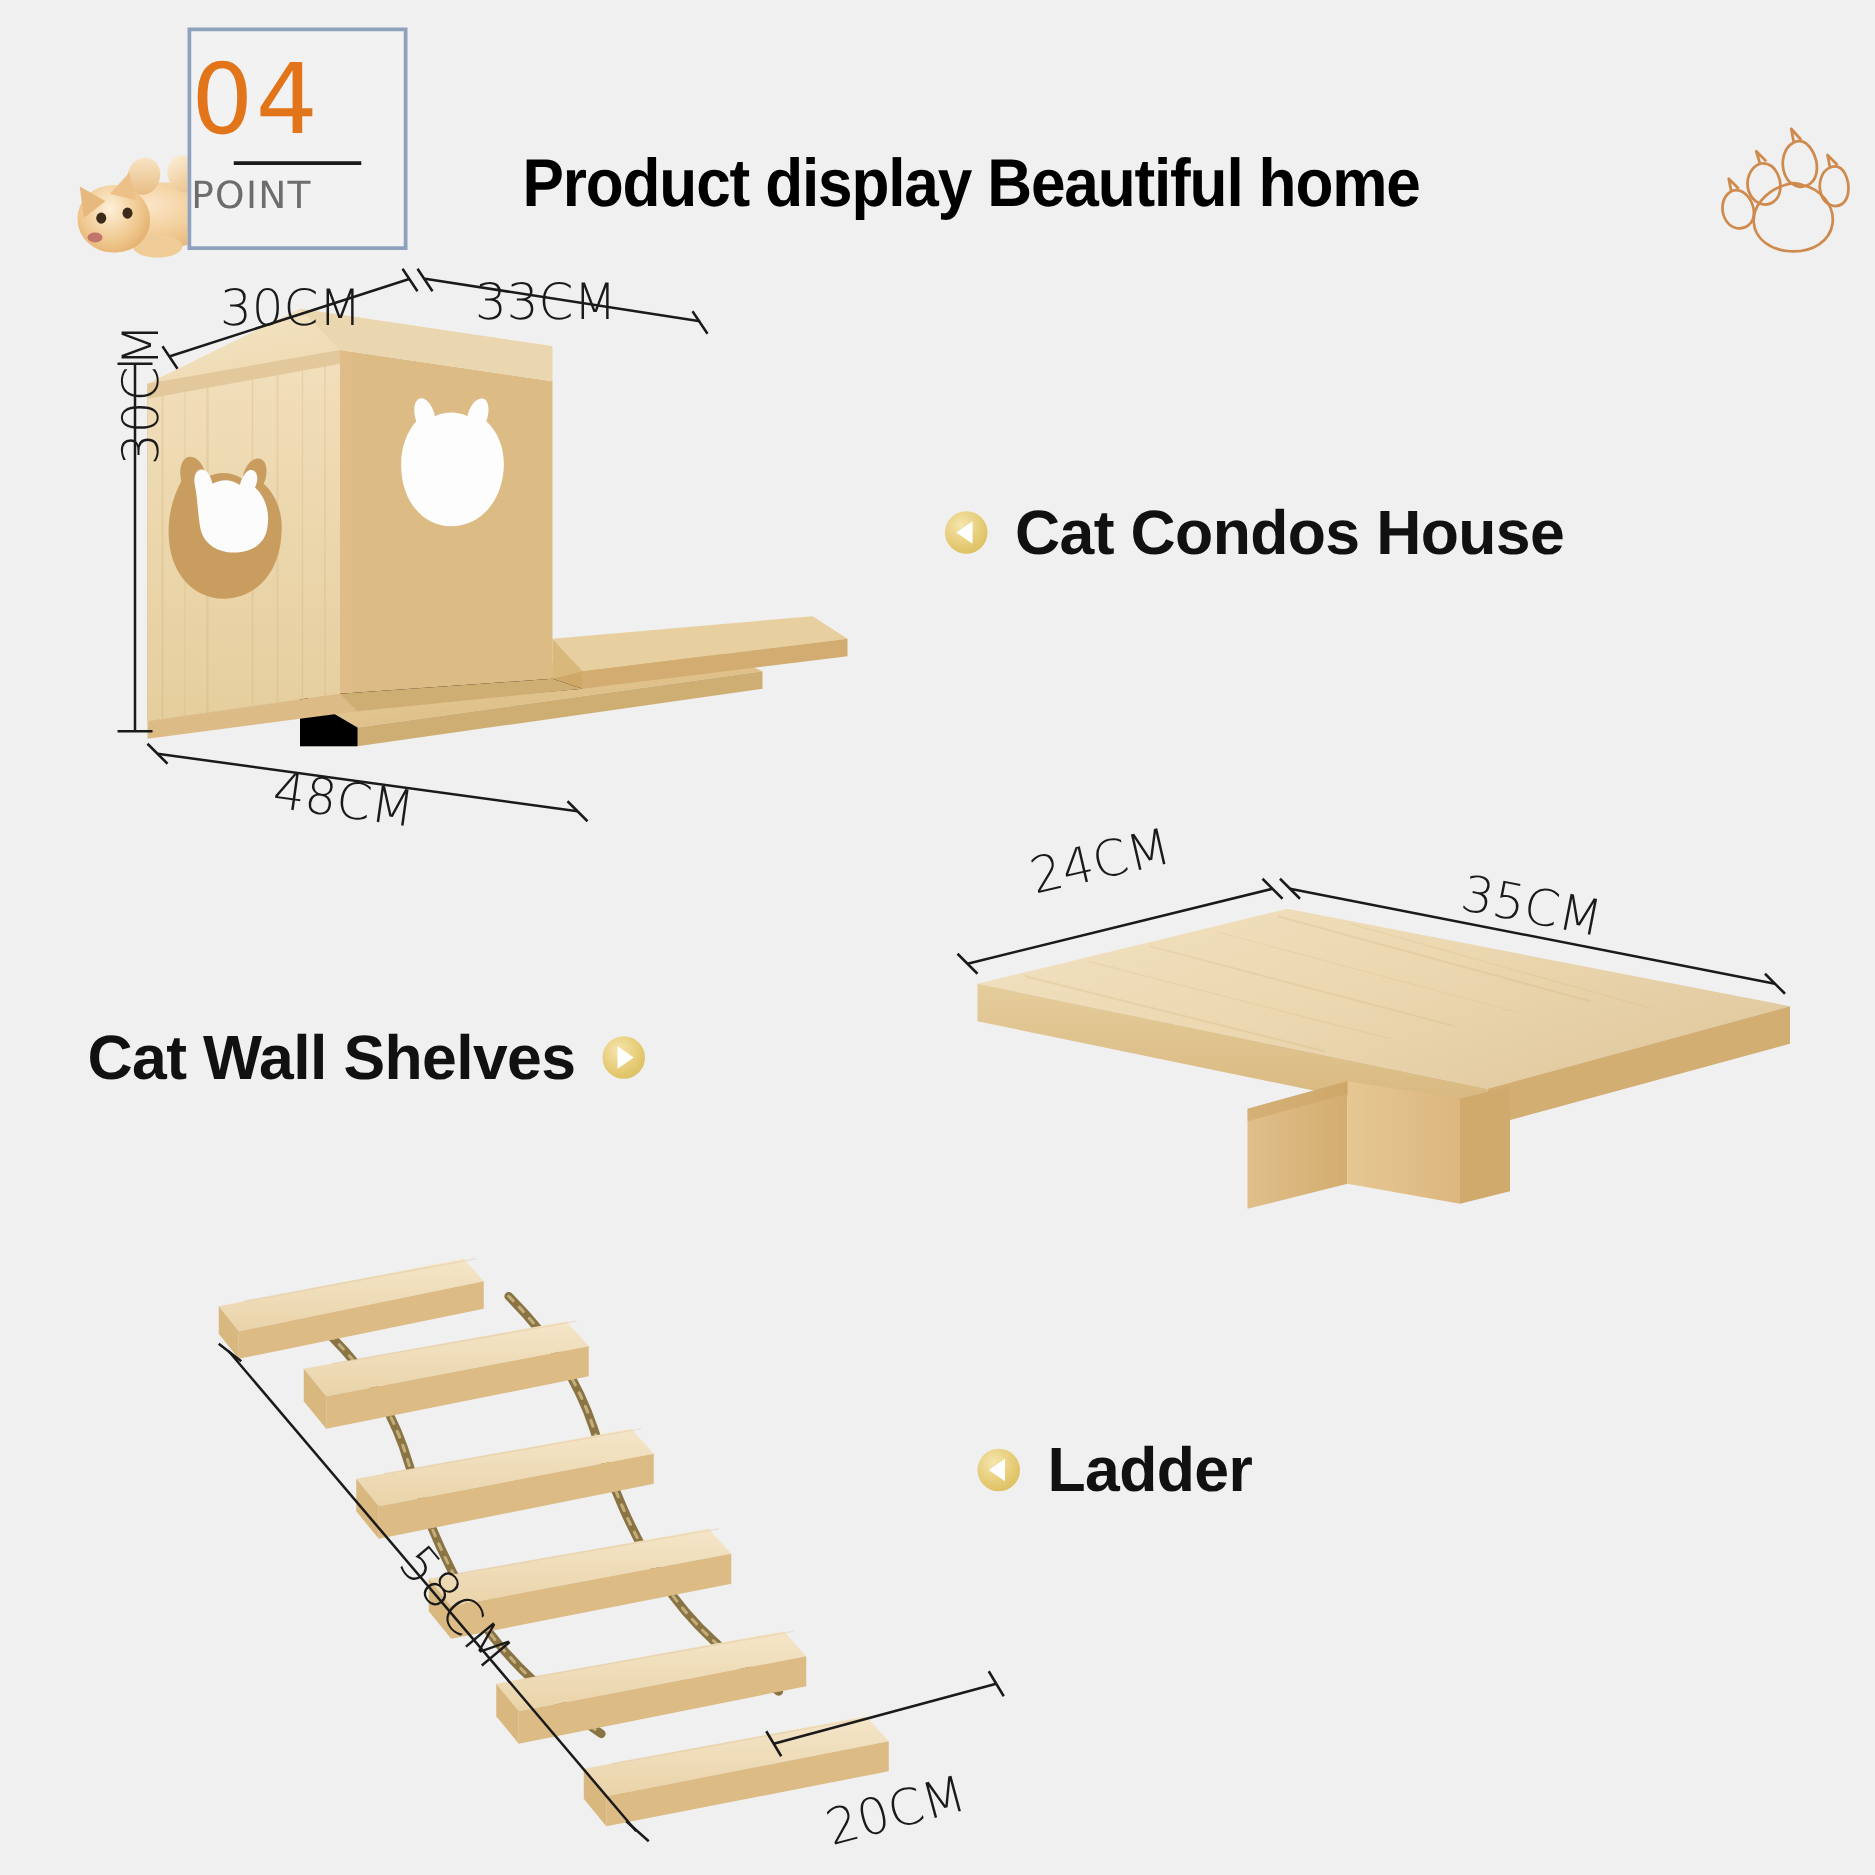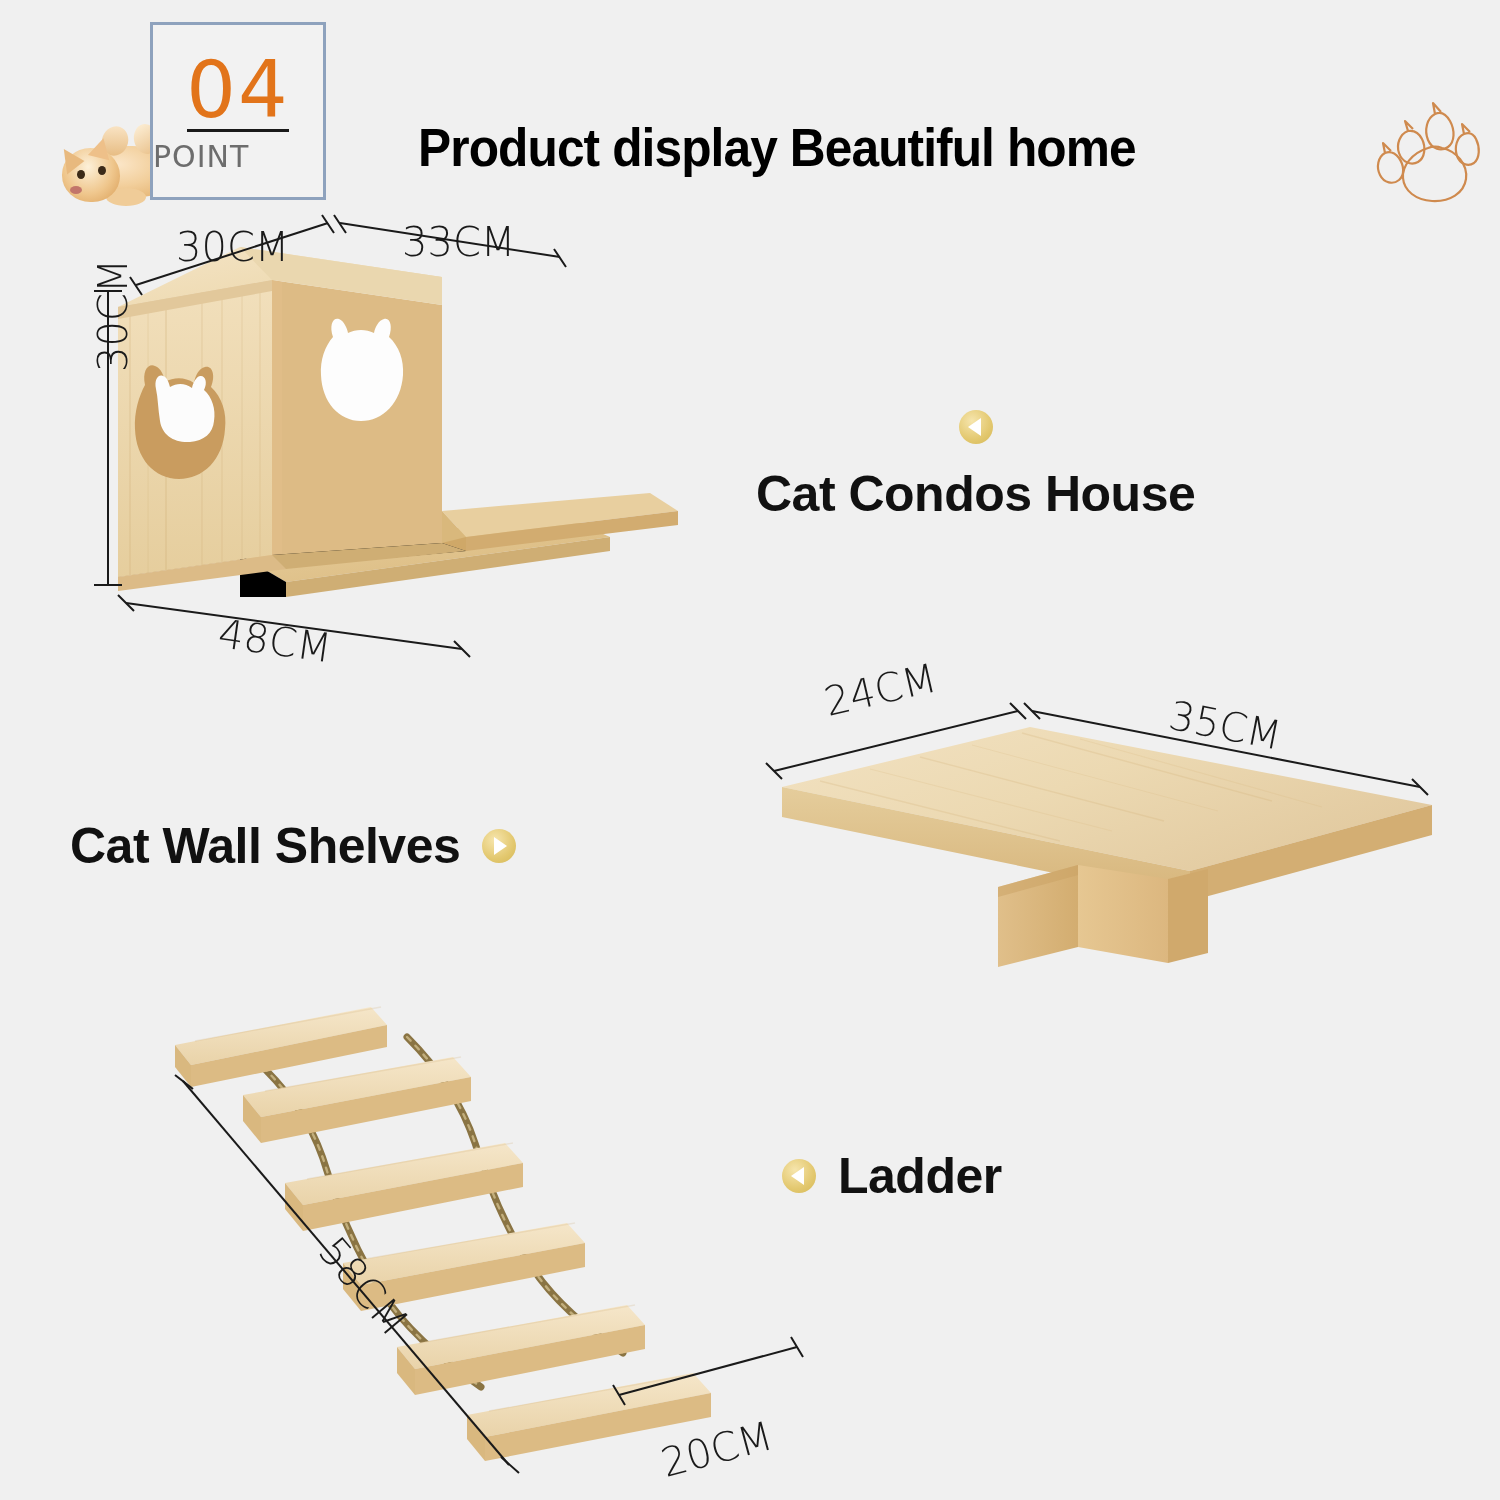--- a/index.html
+++ b/index.html
@@ -13,21 +13,21 @@
   .stage{position:absolute;inset:0;}
 
   
   .badge-wrap{position:absolute;left:38px;top:8px;width:300px;height:205px;}
   .badge-box{
     position:absolute;left:112px;top:14px;width:176px;height:178px;
     border:3px solid #8ea2bd;background:#f2f2f2;
     box-sizing:border-box;
   }
   .badge-num{
-    position:absolute;left:0;right:0;top:24px;text-align:center;
+    position:absolute;left:0;right:0;top:14px;
     font-size:78px;line-height:82px;font-weight:400;color:#e2741a;
     letter-spacing:2px;font-family:"DejaVu Sans", sans-serif;
   }
   .badge-rule{position:absolute;left:34px;right:34px;top:104px;height:3px;background:#1a1a1a;}
   .badge-point{
     position:absolute;left:0;right:0;top:112px;text-align:left;
     font-size:30px;line-height:40px;color:#6d6d6d;letter-spacing:1px;
     font-family:"DejaVu Sans", sans-serif;
   }
   
@@ -210,25 +210,25 @@
 
       <path d="M18,66 L18,360"></path>
       <path d="M4,66 L32,66 M4,360 L32,360"></path>
 
       <path d="M36,378 L372,424"></path>
       <path d="M28,370 L44,386 M364,416 L380,432"></path>
     </g>
   </svg>
 
   <div class="dim" style="left:176px;top:224px;">30CM</div>
-  <div class="dim" style="left:402px;top:219px;text-align:center;">33CM</div>
+  <div class="dim" style="left:380px;top:219px;text-align:center;">33CM</div>
   <div class="dim" style="left:90px;top:372px;transform:rotate(-90deg);transform-origin:left top;">30CM</div>
   <div class="dim" style="left:222px;top:610px;transform:rotate(8deg);transform-origin:left top;">48CM</div>
 
-  <div class="label-row" style="left:756px;top:410px;flex-direction:column;">
+  <div class="label-row" style="left:756px;top:398px;">
     <span class="bullet">
         <i class="tri-l"></i>
       </span>
     <span class="label-txt">Cat Condos House</span>
   </div>
 
   <div style="position:absolute;left:760px;top:665px;width:700px;height:300px;">
     <svg width="700" height="300" viewBox="0 0 700 300">
       <defs>
         <linearGradient id="shTop" x1="0" y1="0" x2="1" y2="0.6">

